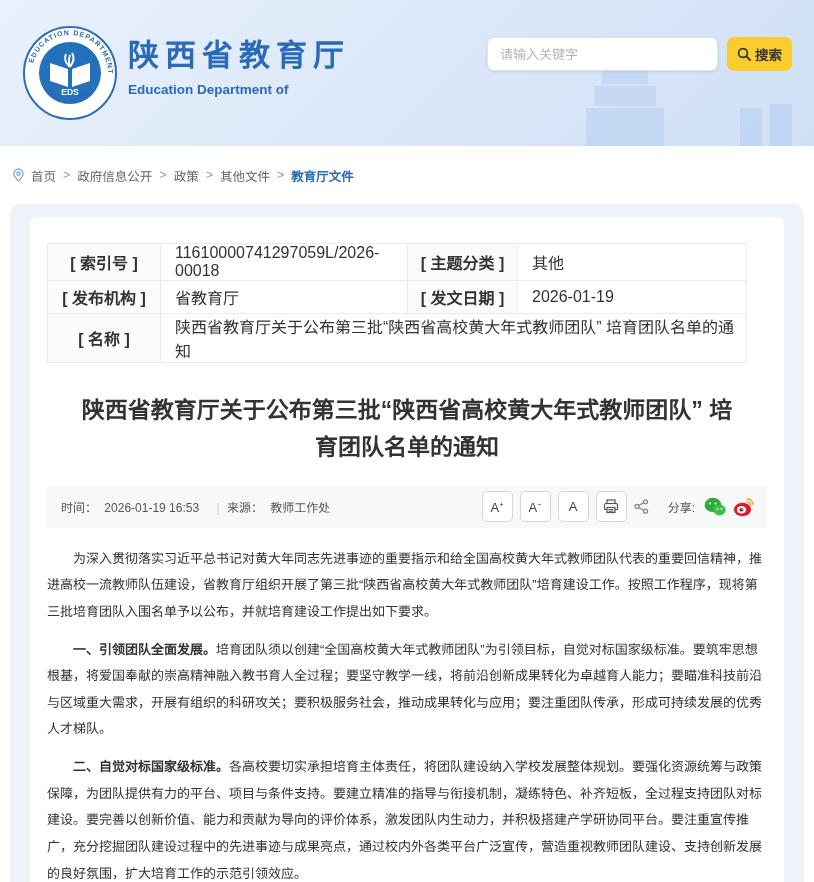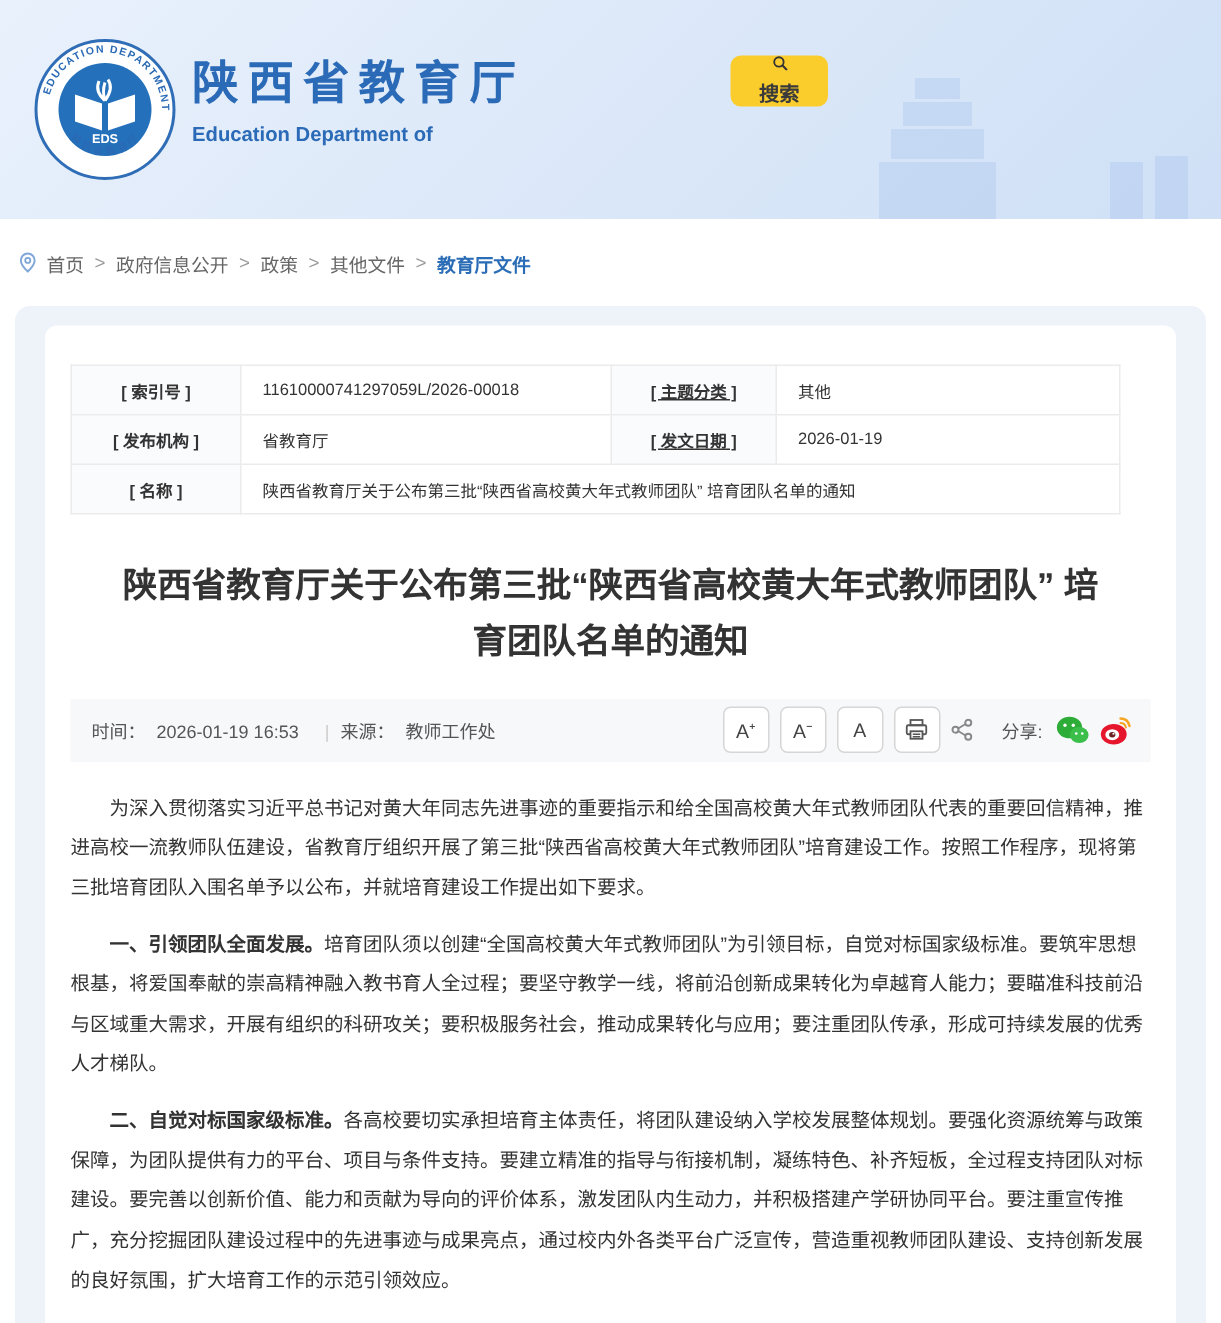--- a/index.html
+++ b/index.html
@@ -12,41 +12,41 @@
   .bldg { position:absolute; background:rgba(160,190,235,.30); }
   .logo { position:absolute; left:22px; top:25px; width:96px; height:96px; }
   .site-title { position:absolute; left:128px; top:30px; }
   .site-title .cn { font-size:31px; font-weight:bold; color:#2a6ab6; letter-spacing:6px; }
   .site-title .en { margin-top:6px; font-size:13.5px; font-weight:bold; color:#2a6ab6; line-height:1.35; }
   .search-wrap { position:absolute; left:487px; top:37px; display:flex; gap:9px; }
   .search-input { width:231px; height:34px; border:1px solid #e3e3e3; border-radius:7px;
     padding:0 12px; font-size:13px; color:#333; background:#fff; box-shadow:0 1px 3px rgba(120,150,200,.25); outline:none; }
   .search-input::placeholder { color:#b5b5b5; }
   .search-btn { width:65px; height:34px; border:none; border-radius:7px; background:#fbcd2c;
-    font-size:13.5px; font-weight:bold; color:#3a3a3a; cursor:pointer; display:flex; align-items:center; justify-content:center; gap:4px;flex-direction:column; }
+    font-size:13.5px; font-weight:bold; color:#3a3a3a; cursor:pointer; display:flex; align-items:center; justify-content:center; gap:4px; }
 
   
   .crumb-bar { width:745px; height:58px; background:#fff; display:flex; align-items:center; padding:0 0 0 12px; }
   .crumb-bar { font-size:12.5px; color:#666; }
   .crumb-bar a { color:#666; text-decoration:none; cursor:pointer; }
   .crumb-sep { margin:0 7px; color:#999; }
   .crumb-cur { color:#2a6cb5; font-weight:bold; }
   .pin { display:inline-flex; margin-right:6px; }
 
   
   .panel { position:absolute; left:10px; top:204px; width:794px; height:678px;
     background:#eef3fa; border-radius:10px 10px 0 0; }
   .card { position:absolute; left:20px; top:13px; width:754px; height:665px;
     background:#fff; border-radius:8px 8px 0 0; padding:26px 17px 0 17px; overflow:hidden; }
 
   
-  .meta-table { width:700px; border-collapse:collapse; font-size:11px; color:#333; }
+  .meta-table { width:700px; border-collapse:collapse; font-size:16px; color:#333; }
   .meta-table td { border:1px solid #ebebeb; height:33px; }
   .meta-table td.lab { background:#fafbfd; font-weight:bold; text-align:center; width:113px; }
-  .meta-table td.lab2 { width:110px;text-decoration:underline; }
+  .meta-table td.lab2 { width:110px; }
   .meta-table td.val { padding-left:14px; background:#fff;margin-left:22px; }
   .meta-table td.v1 { width:247px; }
   .green { color:#1ea52f; }
 
   
   .doc-title { font-size:23px; font-weight:bold; color:#333; text-align:center;
     line-height:1.6; margin:29px 28px 20px 28px; }
   .info-bar { width:720px; height:42px; background:#f7f8fa; display:flex;
     align-items:center; justify-content:space-between; padding:0 12px 0 14px; font-size:12px; color:#555; }
   .info-left span { margin-right:4px; }
@@ -98,20 +98,21 @@
   </div>
 
   <div class="site-title">
     <div class="cn">陕西省教育厅</div>
     <div class="en">
       <span>Education Department of</span><br>
     </div>
   </div>
 
   <div class="search-wrap">
+    <input class="search-input" type="text" placeholder="请输入关键字" style="">
     <button class="search-btn">
       <svg width="14" height="14" viewBox="0 0 14 14">
         <circle cx="6" cy="6" r="4.4" fill="none" stroke="#333" stroke-width="1.7"></circle>
         <line x1="9.4" y1="9.4" x2="13" y2="13" stroke="#333" stroke-width="1.9" stroke-linecap="round"></line>
       </svg>
       <span>搜索</span>
     </button>
   </div>
 </header>
 

